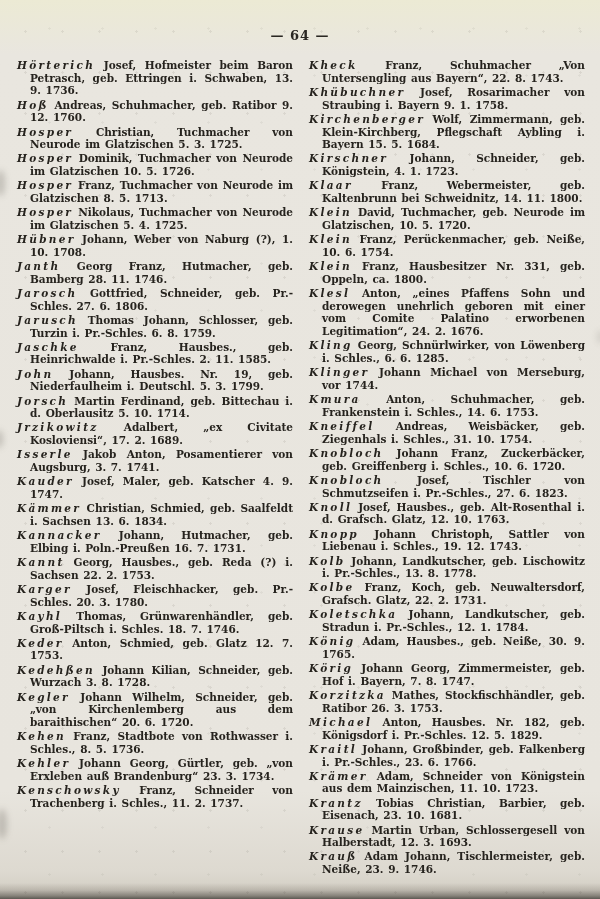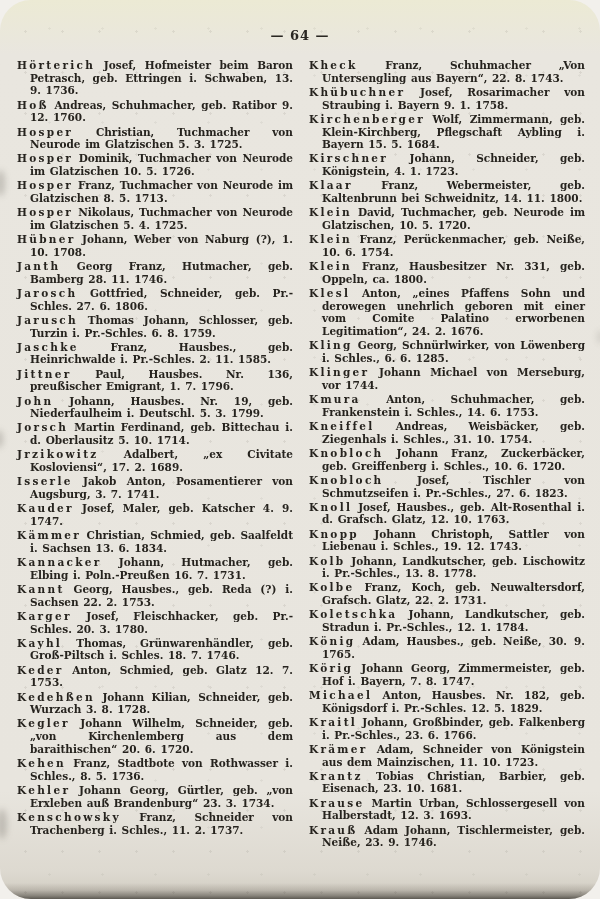--- a/index.html
+++ b/index.html
@@ -10,21 +10,20 @@
   }
   .page{
     position:relative;width:600px;height:899px;overflow:hidden;
     background-color:#e9e6df;
     background-image:
       radial-gradient(rgba(115,110,100,.13) 1px, transparent 1.3px),
       radial-gradient(rgba(115,110,100,.09) 1px, transparent 1.5px),
       linear-gradient(180deg, #ecead4 0%, #e9e6df 6%, #e8e5de 88%, #ddd9d0 97%, #cfcabf 100%);
     background-size:37px 41px, 53px 47px, 100% 100%;
     background-position:7px 11px, 23px 5px, 0 0;
-    border-radius:31px;
   }
   .page-number{
     text-align:center;
     padding-top:28px;
     font-size:13px;
     font-weight:700;
     letter-spacing:1px;
     color:#2a2722;
   }
   .columns{
@@ -41,20 +40,21 @@
     font-size:10.5px;
     font-weight:700;
     line-height:12.7px;
     text-align:justify;
     text-indent:-13px;
     padding-left:13px;
     word-spacing:1px;
   }
   .surname{
     letter-spacing:2.3px;
+    font-style:italic;
   }
   .bottom-shadow{
     position:absolute;left:0;bottom:0;width:600px;height:16px;
     background:linear-gradient(180deg, rgba(70,66,58,0) 0%, rgba(70,66,58,.18) 45%, rgba(45,42,37,.45) 80%, rgba(30,28,24,.65) 100%);
     pointer-events:none;
   }
   .smudge{
     position:absolute;border-radius:50%;
     background:rgba(80,75,66,.25);
     filter:blur(3px);
@@ -89,21 +89,20 @@
 
 
   <p class="entry"><span class="surname">Janth</span><span class="details"> Georg Franz, Hutmacher, geb. Bamberg 28. 11. 1746.</span></p>
 
   <p class="entry"><span class="surname">Jarosch</span><span class="details"> Gottfried, Schneider, geb. Pr.-Schles. 27. 6. 1806.</span></p>
 
   <p class="entry"><span class="surname">Jarusch</span><span class="details"> Thomas Johann, Schlosser, geb. Turzin i. Pr.-Schles. 6. 8. 1759.</span></p>
 
   <p class="entry"><span class="surname">Jaschke</span><span class="details"> Franz, Hausbes., geb. Heinrichwalde i. Pr.-Schles. 2. 11. 1585.</span></p>
 
-  <p class="entry"><span class="surname">Jittner</span><span class="details"> Paul, Hausbes. Nr. 136, preußischer Emigrant, 1. 7. 1796.</span></p>
 
   <p class="entry"><span class="surname">John</span><span class="details"> Johann, Hausbes. Nr. 19, geb. Niederfaulheim i. Deutschl. 5. 3. 1799.</span></p>
 
   <p class="entry"><span class="surname">Jorsch</span><span class="details"> Martin Ferdinand, geb. Bittechau i. d. Oberlausitz 5. 10. 1714.</span></p>
 
   <p class="entry"><span class="surname">Jrzikowitz</span><span class="details"> Adalbert, „ex Civitate Kosloviensi“, 17. 2. 1689.</span></p>
 
   <p class="entry"><span class="surname">Isserle</span><span class="details"> Jakob Anton, Posamentierer von Augsburg, 3. 7. 1741.</span></p>
 
   <p class="entry"><span class="surname">Kauder</span><span class="details"> Josef, Maler, geb. Katscher 4. 9. 1747.</span></p>
@@ -169,20 +168,21 @@
   <p class="entry"><span class="surname">Kolb</span><span class="details"> Johann, Landkutscher, geb. Lischowitz i. Pr.-Schles., 13. 8. 1778.</span></p>
 
   <p class="entry"><span class="surname">Kolbe</span><span class="details"> Franz, Koch, geb. Neuwaltersdorf, Grafsch. Glatz, 22. 2. 1731.</span></p>
 
   <p class="entry"><span class="surname">Koletschka</span><span class="details"> Johann, Landkutscher, geb. Stradun i. Pr.-Schles., 12. 1. 1784.</span></p>
 
   <p class="entry"><span class="surname">König</span><span class="details"> Adam, Hausbes., geb. Neiße, 30. 9. 1765.</span></p>
 
   <p class="entry"><span class="surname">Körig</span><span class="details"> Johann Georg, Zimmermeister, geb. Hof i. Bayern, 7. 8. 1747.</span></p>
 
+  <p class="entry"><span class="surname">Korzitzka</span><span class="details"> Mathes, Stockfischhändler, geb. Ratibor 26. 3. 1753.</span></p>
 
   <p class="entry"><span class="surname">Michael</span><span class="details"> Anton, Hausbes. Nr. 182, geb. Königsdorf i. Pr.-Schles. 12. 5. 1829.</span></p>
 
   <p class="entry"><span class="surname">Kraitl</span><span class="details"> Johann, Großbinder, geb. Falkenberg i. Pr.-Schles., 23. 6. 1766.</span></p>
 
   <p class="entry"><span class="surname">Krämer</span><span class="details"> Adam, Schneider von Königstein aus dem Mainzischen, 11. 10. 1723.</span></p>
 
   <p class="entry"><span class="surname">Krantz</span><span class="details"> Tobias Christian, Barbier, geb. Eisenach, 23. 10. 1681.</span></p>
 
   <p class="entry"><span class="surname">Krause</span><span class="details"> Martin Urban, Schlossergesell von Halberstadt, 12. 3. 1693.</span></p>

